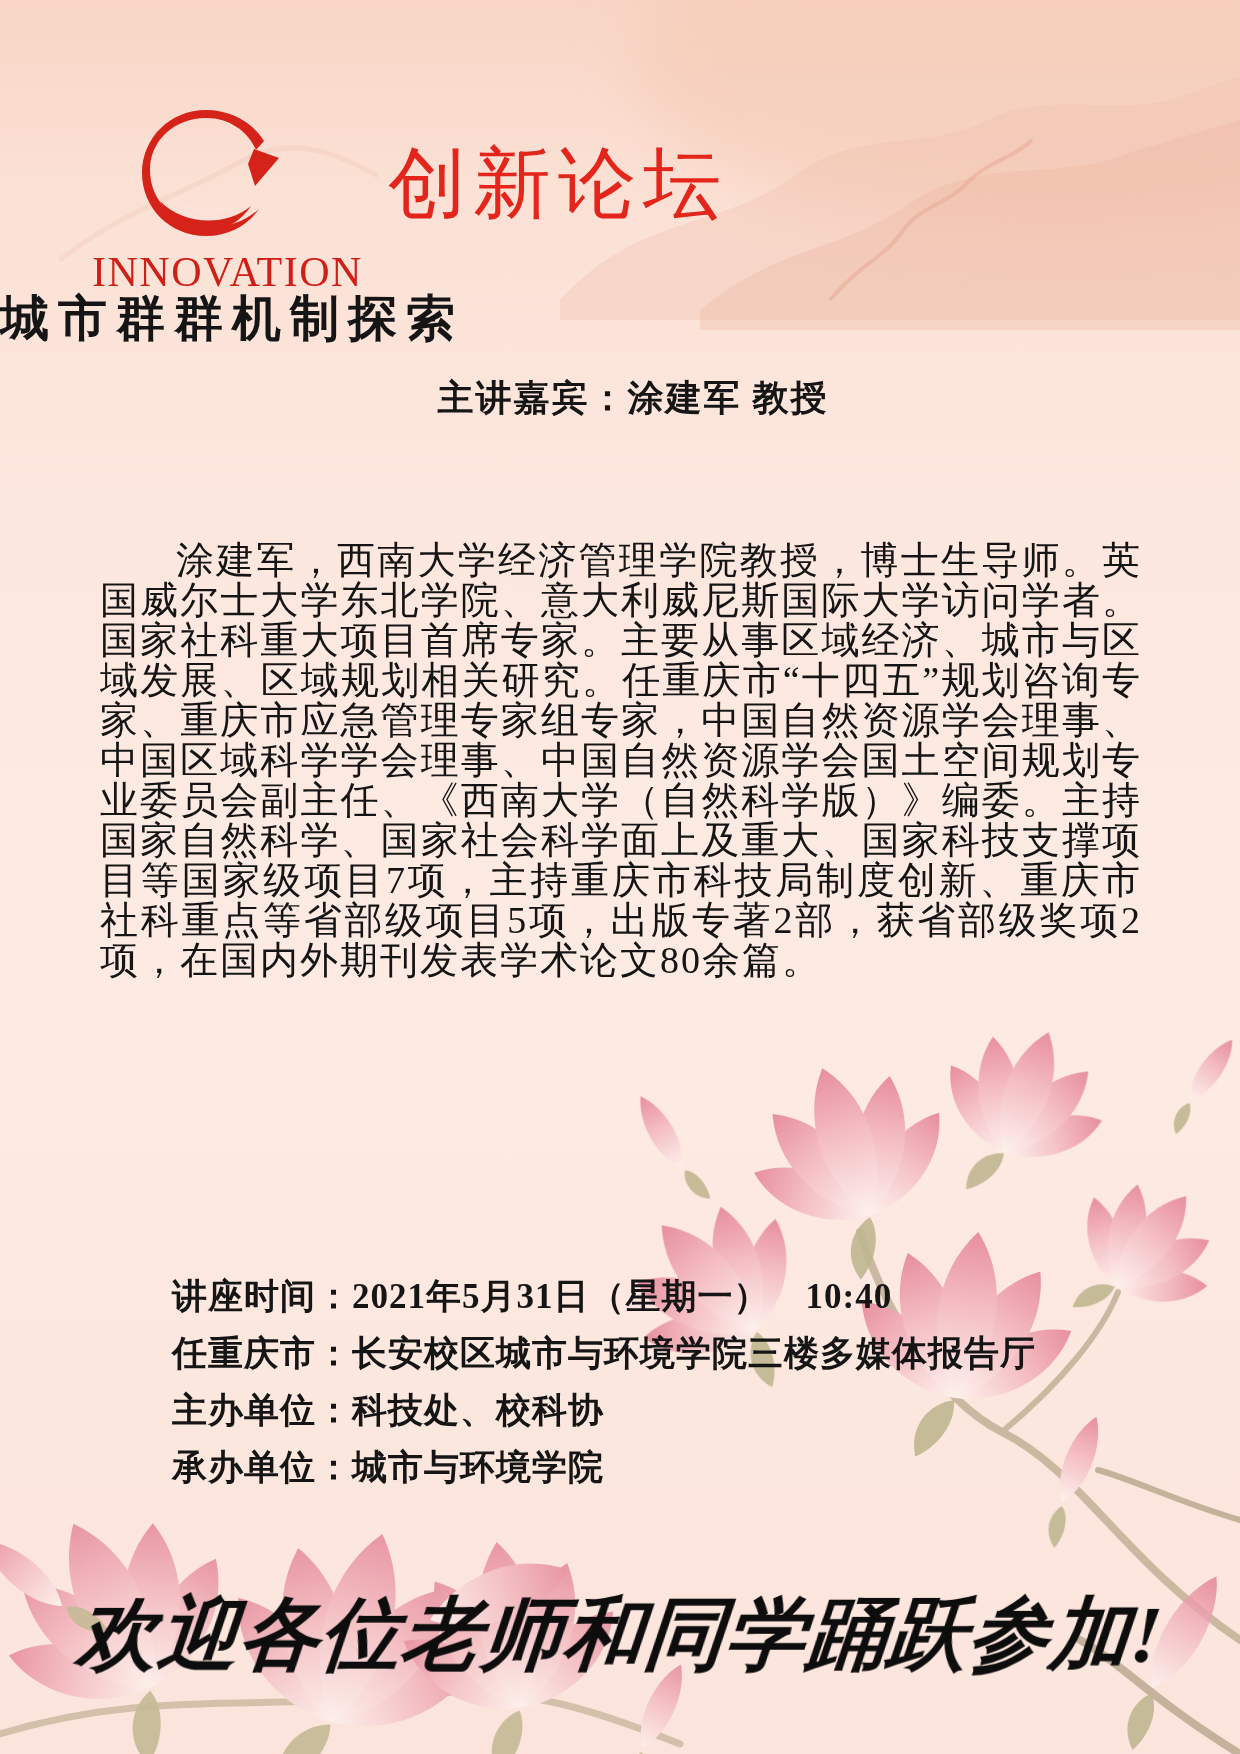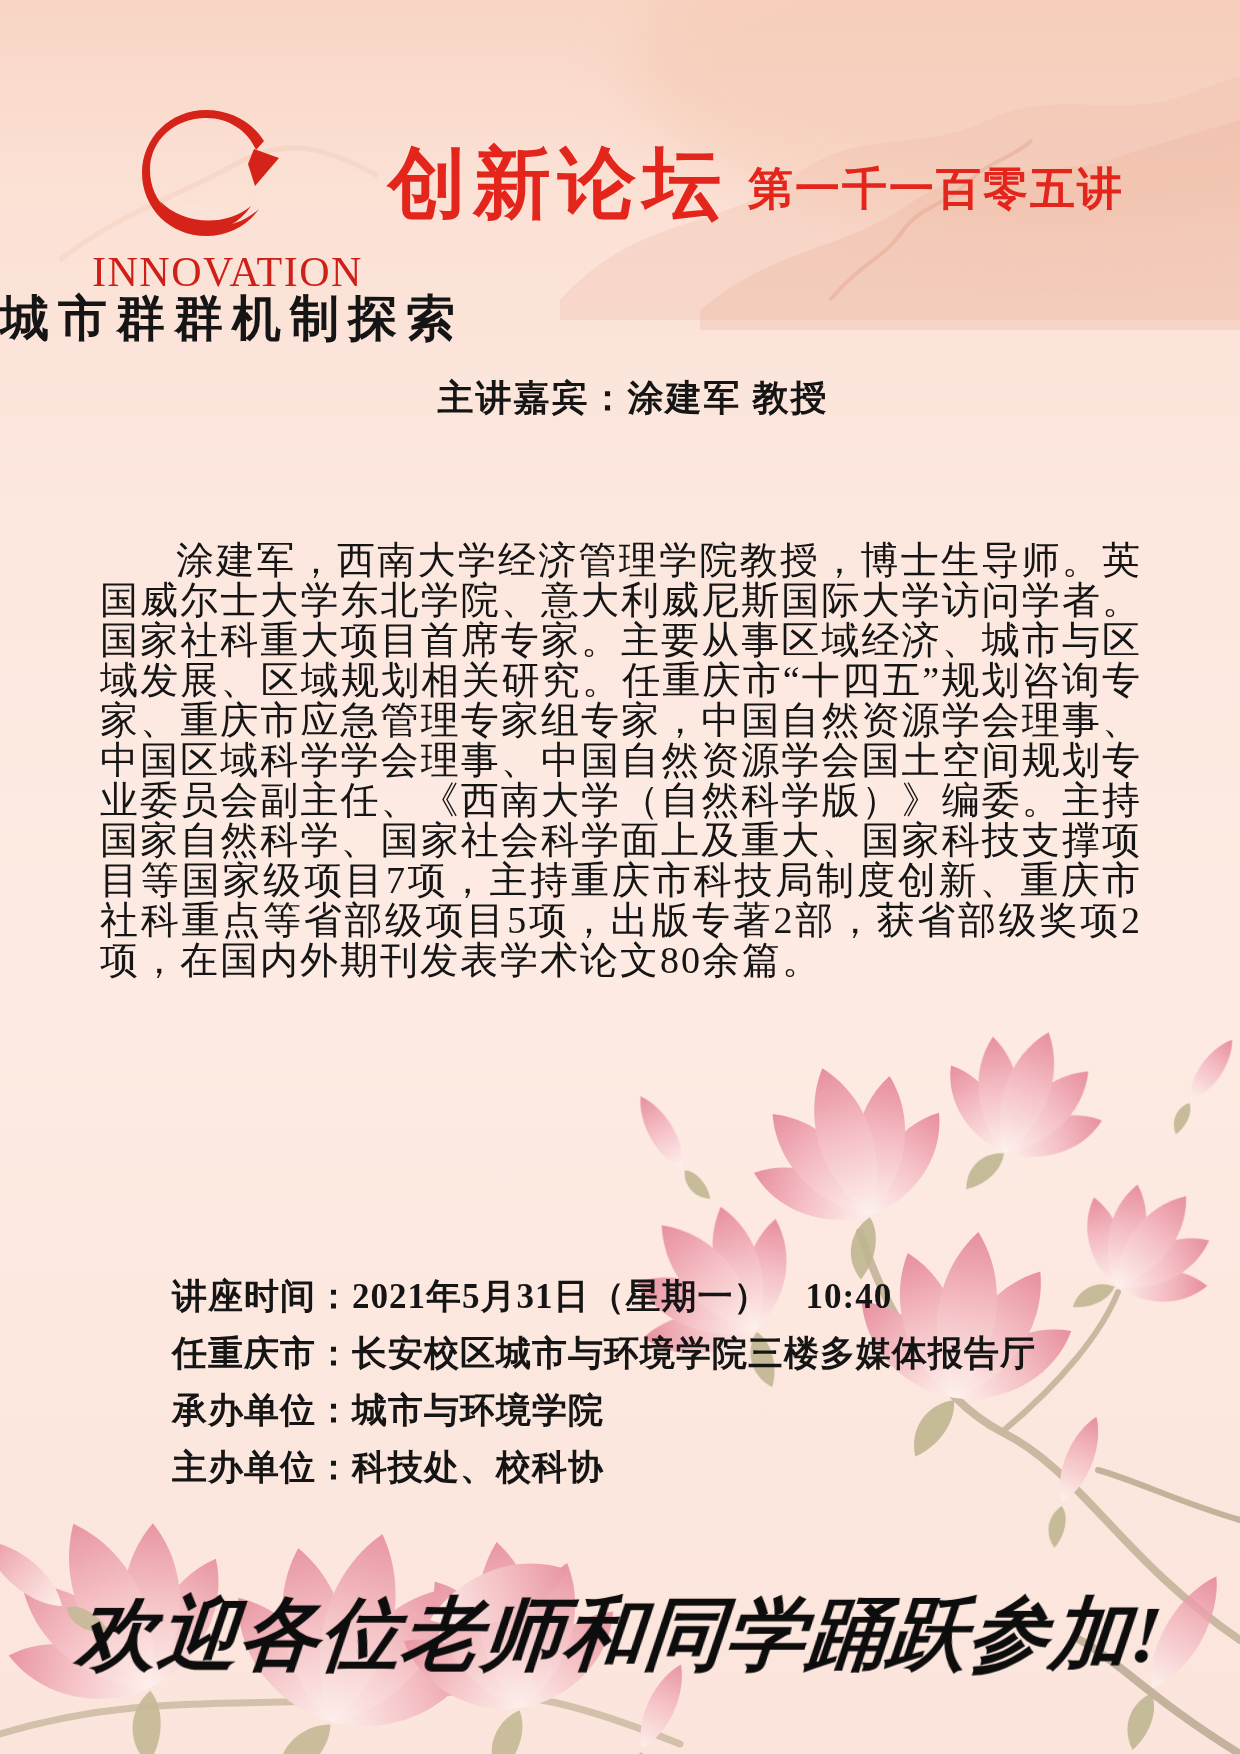--- a/index.html
+++ b/index.html
@@ -8,21 +8,21 @@
     background:linear-gradient(180deg,#f8d5c5 0%,#fbe0d4 10%,#fce7de 28%,#fdebe3 55%,#fbe4db 100%);
     font-family:"Liberation Serif","DejaVu Serif",serif;color:#151515;
   }
   .bg-art{position:absolute;inset:0;width:100%;height:100%;pointer-events:none;}
   
   .logo{position:absolute;left:92px;top:100px;width:228px;text-align:center;}
   .logo .mark{width:152px;height:150px;display:block;margin:0 auto;}
   .logo .word{font-size:42px;color:#cf2018;letter-spacing:1.5px;margin-top:-2px;font-family:"Liberation Serif","DejaVu Serif",serif;}
   
   .header-row{position:absolute;left:388px;top:132px;display:flex;align-items:center;gap:20px;white-space:nowrap;}
-  .forum-title{font-family:"Liberation Sans","DejaVu Sans",sans-serif;font-weight:700;font-size:78px;color:#e3251b;letter-spacing:7px;}
+  .forum-title{font-family:"Liberation Sans","DejaVu Sans",sans-serif;font-weight:400;font-size:78px;color:#e3251b;letter-spacing:7px;}
   .lecture-no{font-weight:700;font-size:45px;color:#e3251b;letter-spacing:2px;padding-top:8px;font-family:"Liberation Serif","DejaVu Serif",serif;}
   
   .lecture-title{position:absolute;left:0;width:100%;top:286px;font-size:49px;font-weight:700;letter-spacing:9px;}
   .speaker-line{position:absolute;left:13px;width:100%;text-align:center;font-size:36px;font-weight:600;letter-spacing:2px;}
   .speaker-line.s1{top:374px;}
   .speaker-line.s2{top:426px;}
   
   .bio{position:absolute;left:100px;width:1042px;top:540px;font-size:38px;line-height:40px;
        text-align:justify;text-indent:2em;letter-spacing:2px;font-weight:500;}
   
@@ -108,31 +108,30 @@
         <path d="M124 49 L149 58 L125 86 L118 64 Z"></path>
         <path d="M30 101 C52 124 94 128 121 106 C98 140 51 142 30 101 Z"></path>
         <path d="M38 92 C58 110 92 114 114 100 C92 122 56 119 38 92 Z" fill="#fbe5dc" opacity="0.55"></path>
       </g>
     </svg>
     <div class="word">INNOVATION</div>
   </div>
 
   <div class="header-row">
     <div class="forum-title">创新论坛</div>
-    <div class="lecture-no">第一千一百零五讲</div>
   </div>
 
   <div class="lecture-title">城市群群机制探索</div>
 
   <div class="speaker-line s1"><span>主讲嘉宾：</span><span>涂建军 教授</span></div>
 
   <div class="bio">涂建军，西南大学经济管理学院教授，博士生导师。英国威尔士大学东北学院、意大利威尼斯国际大学访问学者。国家社科重大项目首席专家。主要从事区域经济、城市与区域发展、区域规划相关研究。任重庆市“十四五”规划咨询专家、重庆市应急管理专家组专家，中国自然资源学会理事、中国区域科学学会理事、中国自然资源学会国土空间规划专业委员会副主任、《西南大学（自然科学版）》编委。主持国家自然科学、国家社会科学面上及重大、国家科技支撑项目等国家级项目7项，主持重庆市科技局制度创新、重庆市社科重点等省部级项目5项，出版专著2部，获省部级奖项2项，在国内外期刊发表学术论文80余篇。</div>
 
   <div class="details">
     <div class="row"><span>讲座时间：</span><span>2021年5月31日（星期一）　10:40</span></div>
     <div class="row"><span>任重庆市：</span><span>长安校区城市与环境学院三楼多媒体报告厅</span></div>
+    <div class="row"><span>主办单位：</span><span>科技处、校科协</span></div>
     <div class="row"><span>承办单位：</span><span>城市与环境学院</span></div>
-    <div class="row"><span>主办单位：</span><span>科技处、校科协</span></div>
   </div>
 
   <div class="welcome">欢迎各位老师和同学踊跃参加!</div>
 
 </div>
 
 </body></html>

